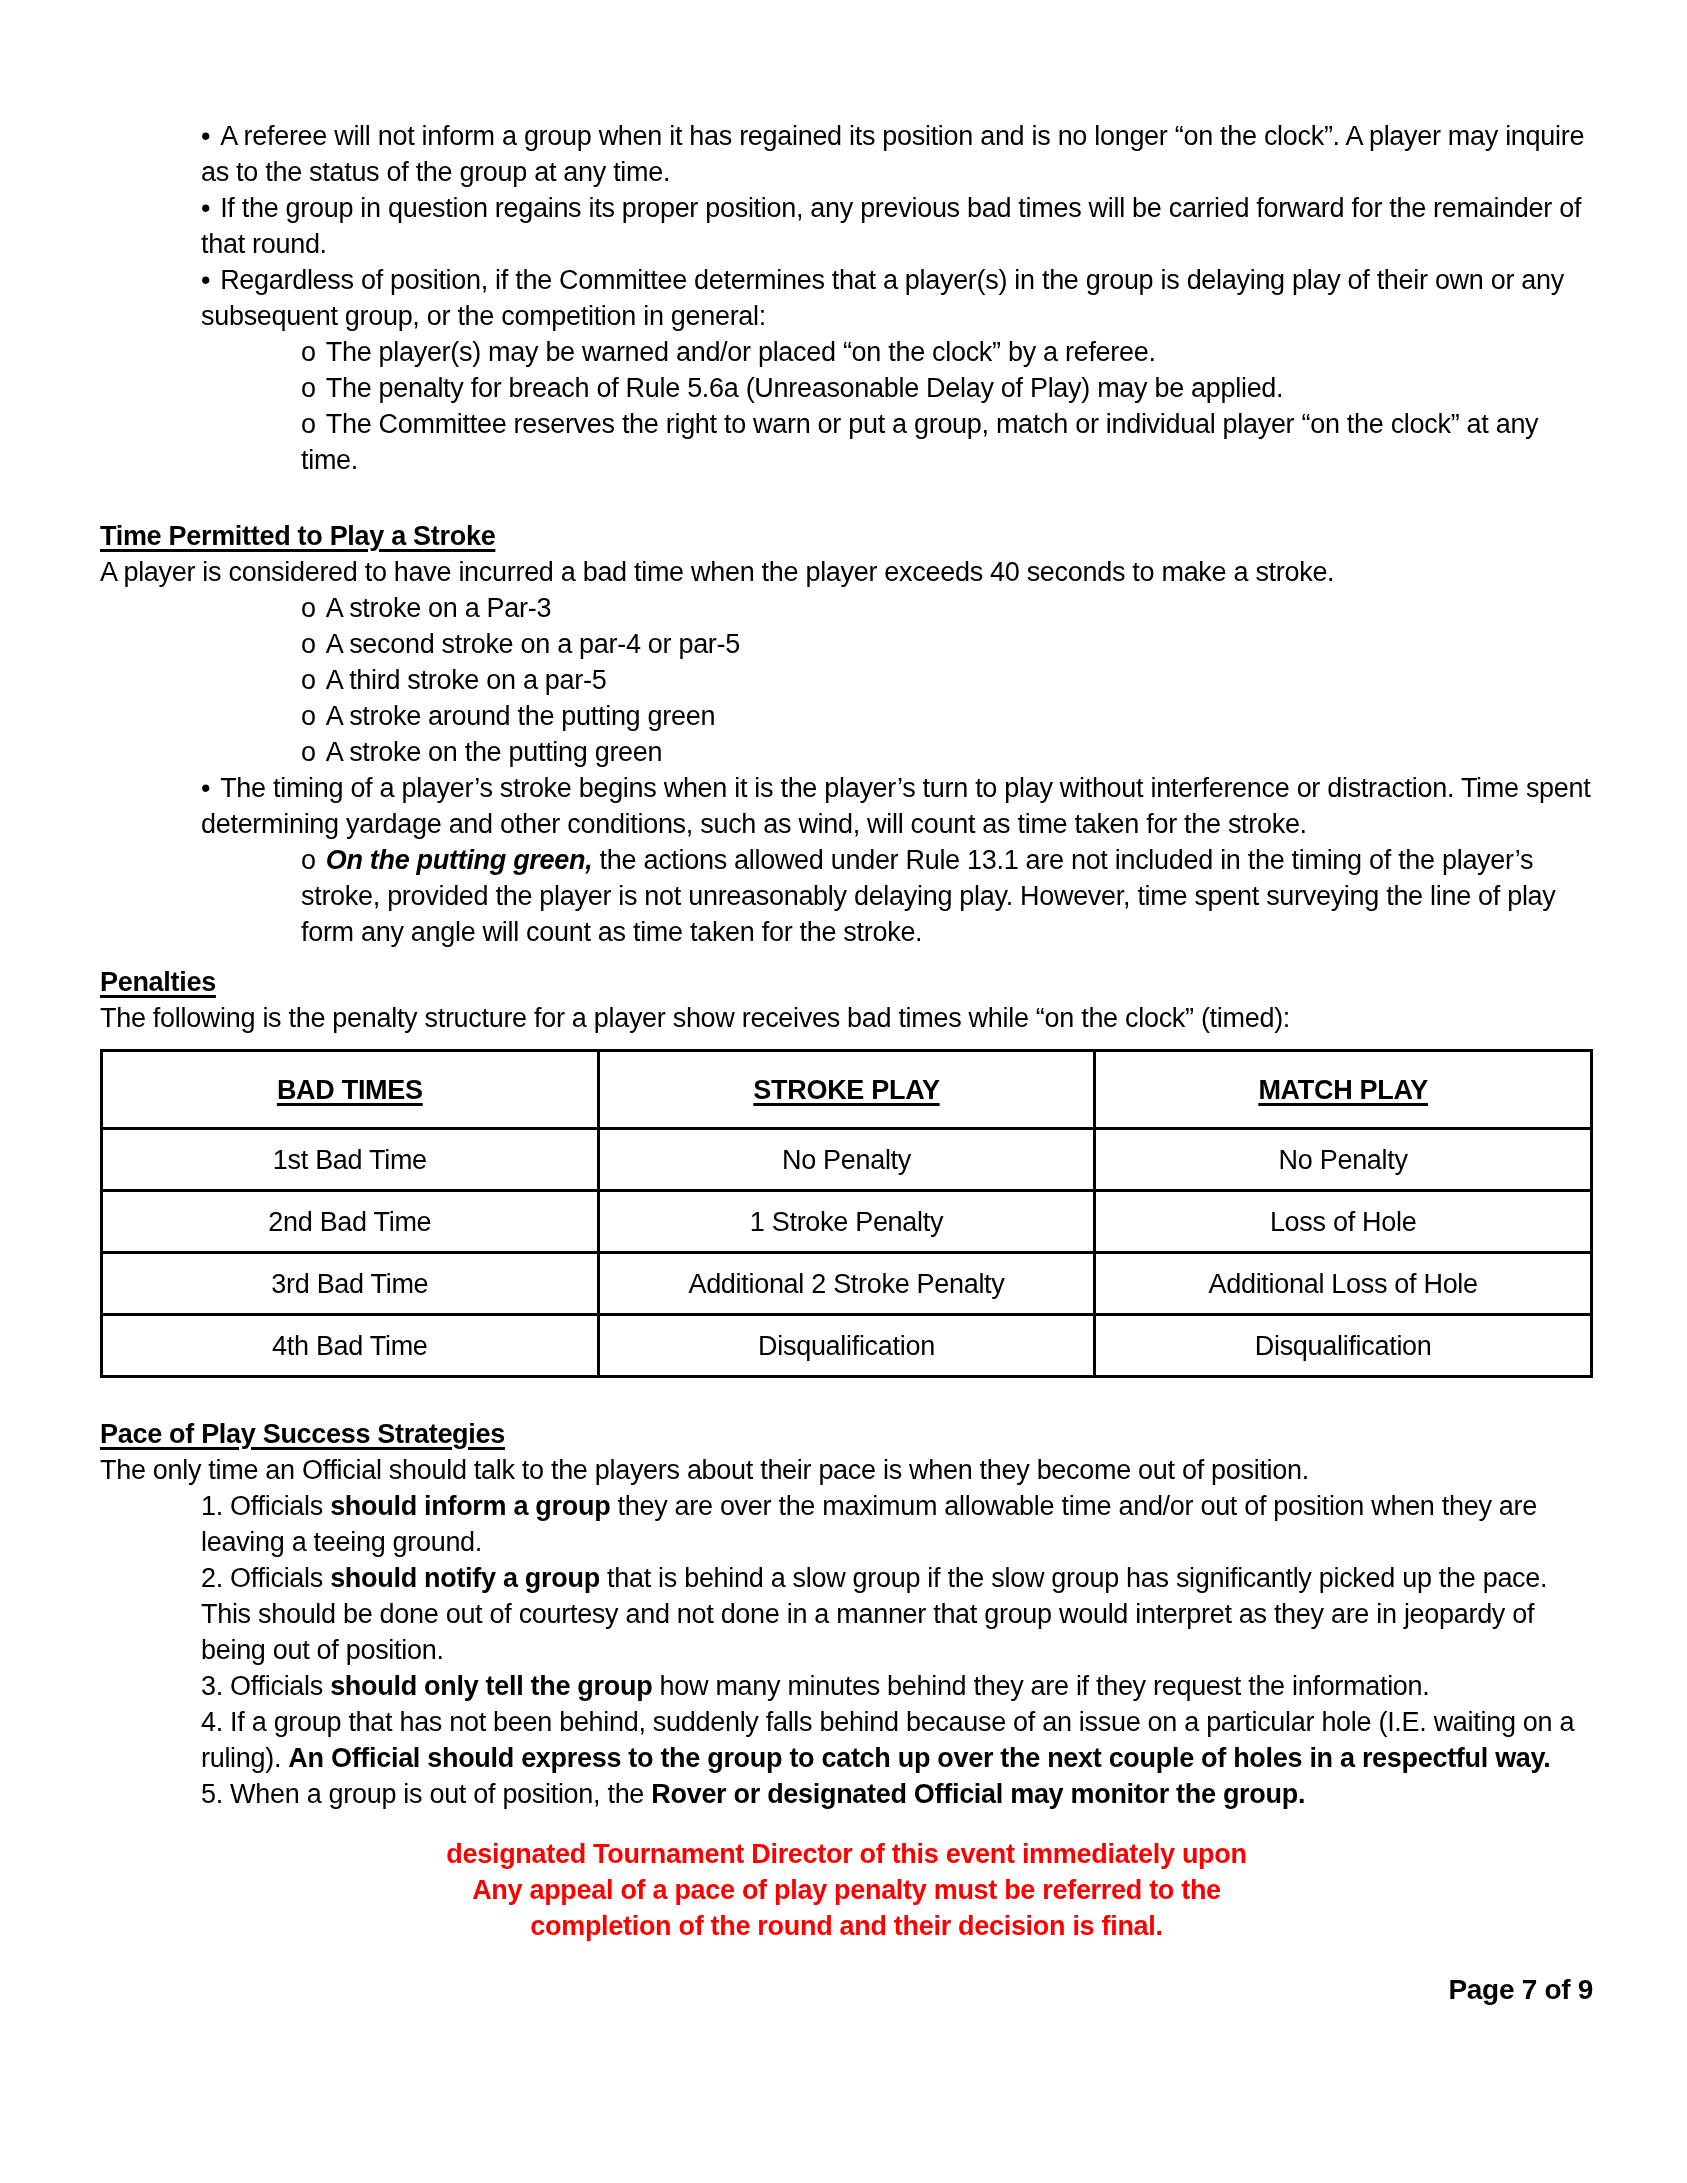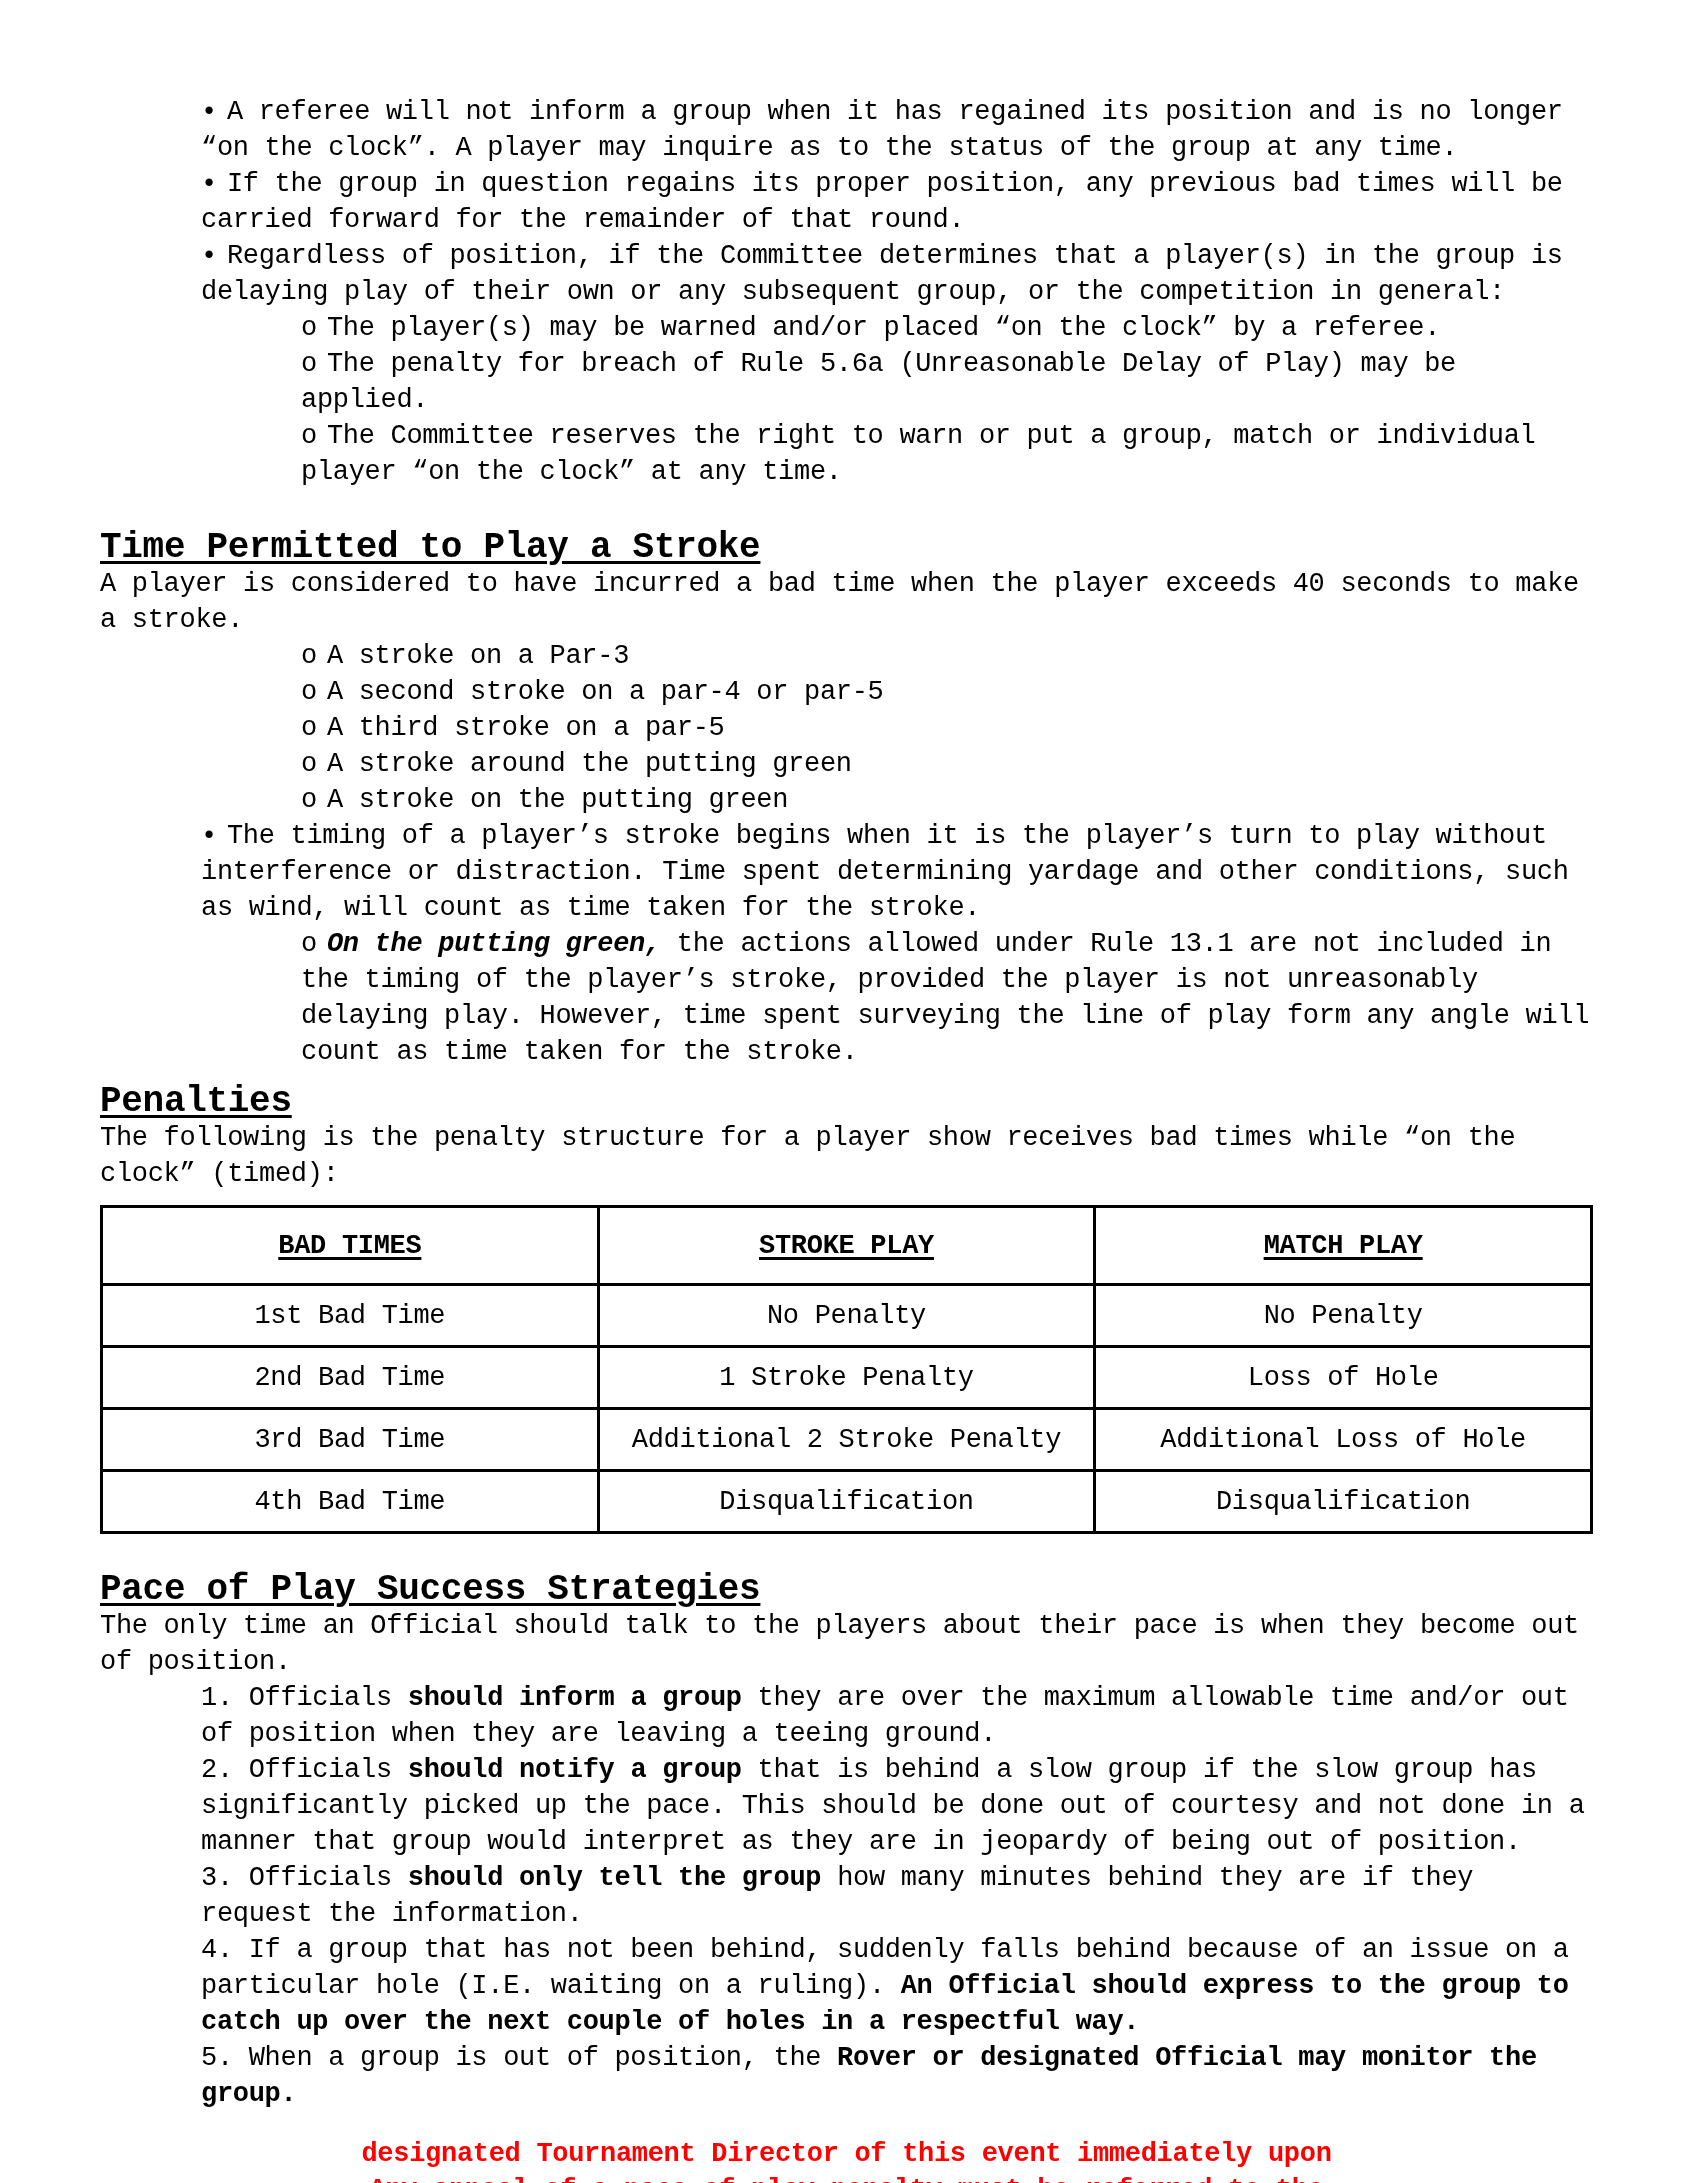--- a/index.html
+++ b/index.html
@@ -3,33 +3,33 @@
 <meta charset="utf-8">
 <style>
   * { margin: 0; padding: 0; box-sizing: border-box; }
   html, body { background: #ffffff; }
   .page {
     position: relative;
     width: 1687px;
     height: 2183px;
     background: #ffffff;
     color: #000000;
-    font-family: Liberation Mono, monospace;
+    font-family: Liberation Sans, sans-serif;
     font-size: 27px;
     line-height: 36px;
     letter-spacing: -0.3px;
-    padding: 94px 94px 0 100px;
+    padding: 118px 94px 0 100px;
     overflow: hidden;
   }
   .h {
     font-weight: bold;
     text-decoration: underline;
     text-decoration-thickness: 2.5px;
     text-underline-offset: 4.2px;
-    font-size: 36px;
+    font-size: 27px;
   }
   p { margin: 0; }
   .li1 { margin-left: 101px; }
   .li2 { margin-left: 201px; }
   .marker { margin-right: 10px; }
   .b { font-weight: bold; }
   .i { font-style: italic; }
   .sec-time { margin-top: 40px; }
   .sec-pen { margin-top: 13.5px; }
   .sec-pace { margin-top: 38px; }

